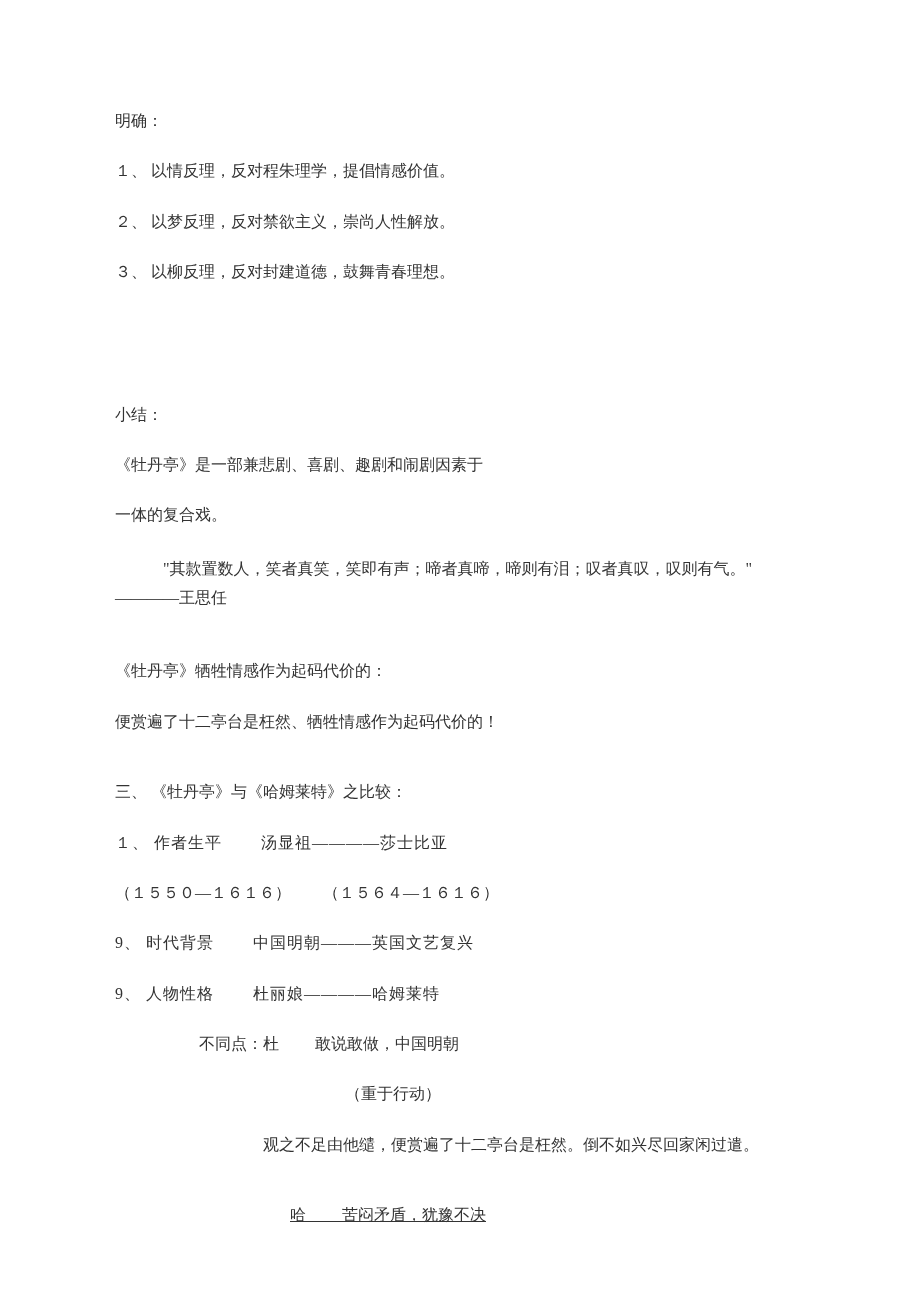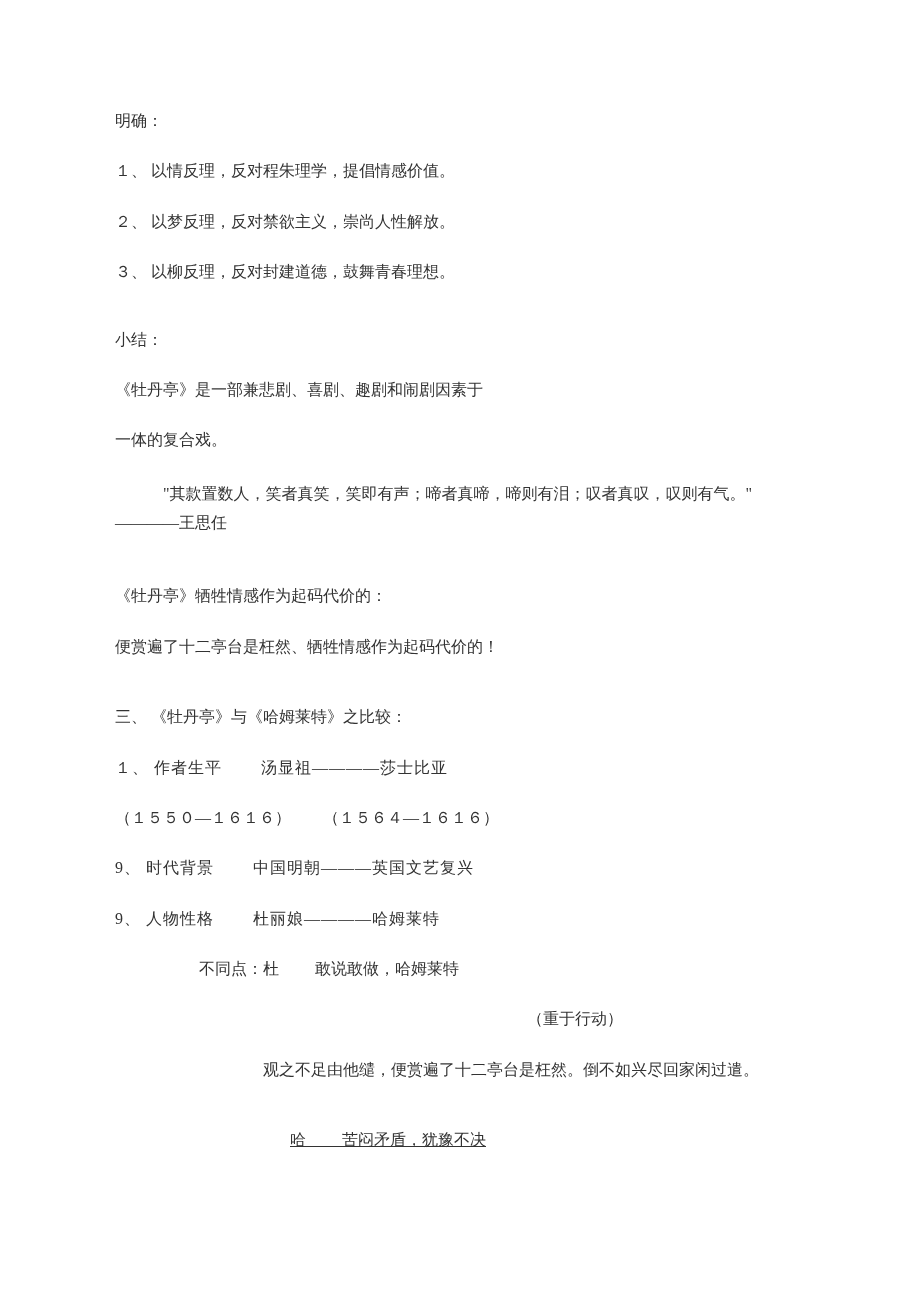--- a/index.html
+++ b/index.html
@@ -24,45 +24,44 @@
       margin-bottom: 48px;
     }
     .indent-2 {
       padding-left: 84px;
     }
     .indent-3 {
       padding-left: 148px;
     }
     .indent-center {
       padding-left: 230px;
-      text-align: center;
     }
     .spaced-label {
       letter-spacing: 1px;
     }
   </style>
 </head>
 <body>
 
 <div class="para">明确：</div>
 <div class="para">１、 以情反理，反对程朱理学，提倡情感价值。</div>
 <div class="para">２、 以梦反理，反对禁欲主义，崇尚人性解放。</div>
-<div class="para" style="margin-bottom:45px;">３、 以柳反理，反对封建道德，鼓舞青春理想。</div>
+<div class="para" style="margin-bottom:120px;">３、 以柳反理，反对封建道德，鼓舞青春理想。</div>
 
 <div class="para">小结：</div>
 <div class="para" style="margin-bottom:28px;">《牡丹亭》是一部兼悲剧、喜剧、趣剧和闹剧因素于</div>
 <div class="para">一体的复合戏。</div>
 <div class="para-wide-gap" style="line-height:1.8;">　　　"其款置数人，笑者真笑，笑即有声；啼者真啼，啼则有泪；叹者真叹，叹则有气。"　　　————王思任</div>
 
 <div class="para">《牡丹亭》牺牲情感作为起码代价的：</div>
 <div class="para-wide-gap">便赏遍了十二亭台是枉然、牺牲情感作为起码代价的！</div>
 
 <div class="para">三、 《牡丹亭》与《哈姆莱特》之比较：</div>
 <div class="para spaced-label">１、 作者生平　　 汤显祖————莎士比亚</div>
 <div class="para">（１５５０—１６１６）　　（１５６４—１６１６）</div>
 <div class="para spaced-label">9、 时代背景　　 中国明朝———英国文艺复兴</div>
 <div class="para spaced-label">9、 人物性格　　 杜丽娘————哈姆莱特</div>
 
-<div class="para indent-2">不同点：杜　　 敢说敢做，哈姆莱特</div>
+<div class="para indent-2">不同点：杜　　 敢说敢做，中国明朝</div>
 <div class="para indent-center">（重于行动）</div>
 <div class="para-wide-gap indent-3">观之不足由他缱，便赏遍了十二亭台是枉然。倒不如兴尽回家闲过遣。</div>
 
 <div class="para" style="padding-left:175px;text-decoration:underline;">哈　　 苦闷矛盾，犹豫不决</div>
 
 </body></html>

